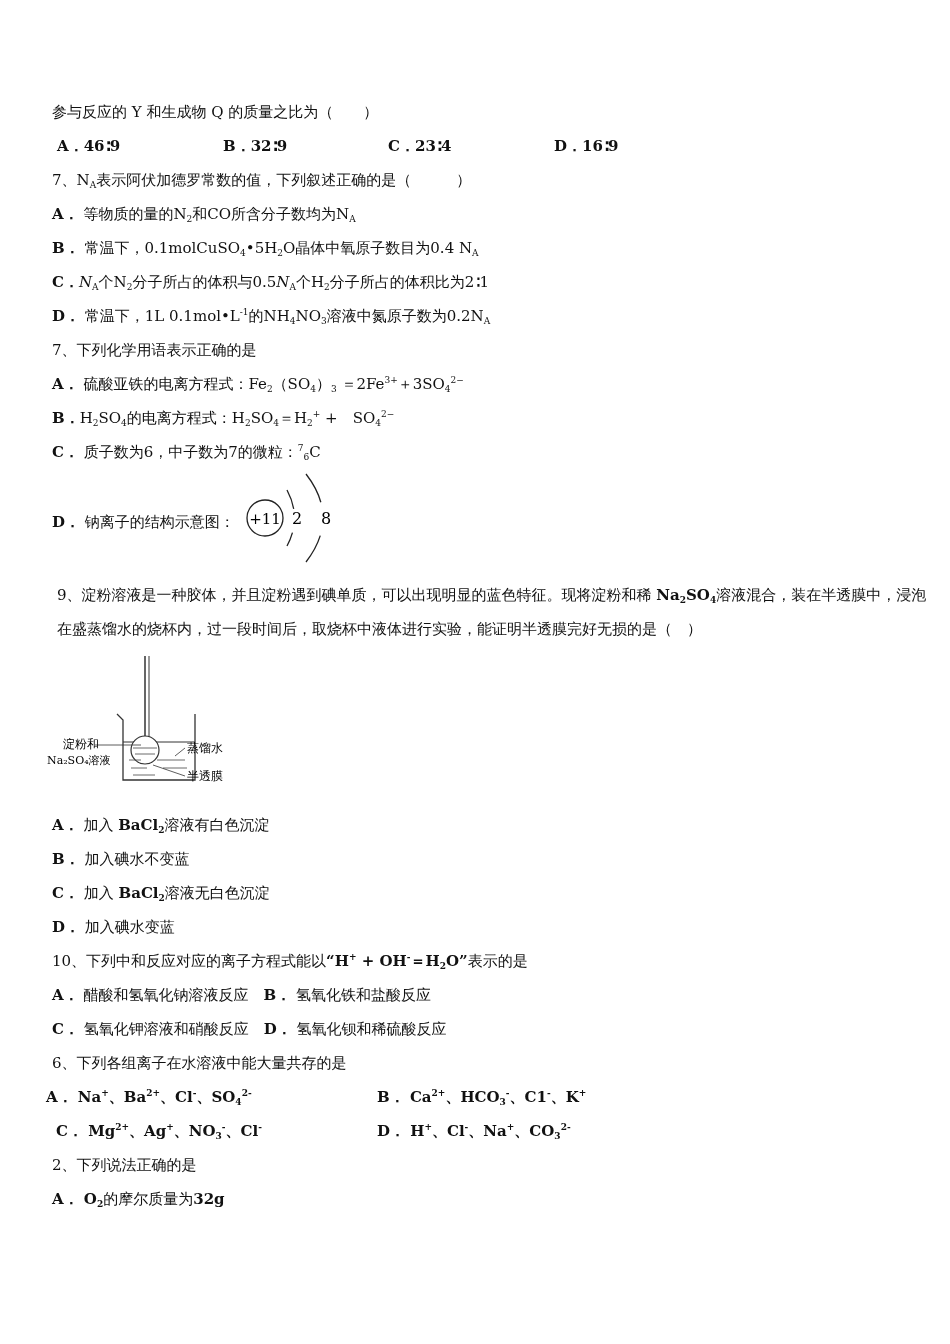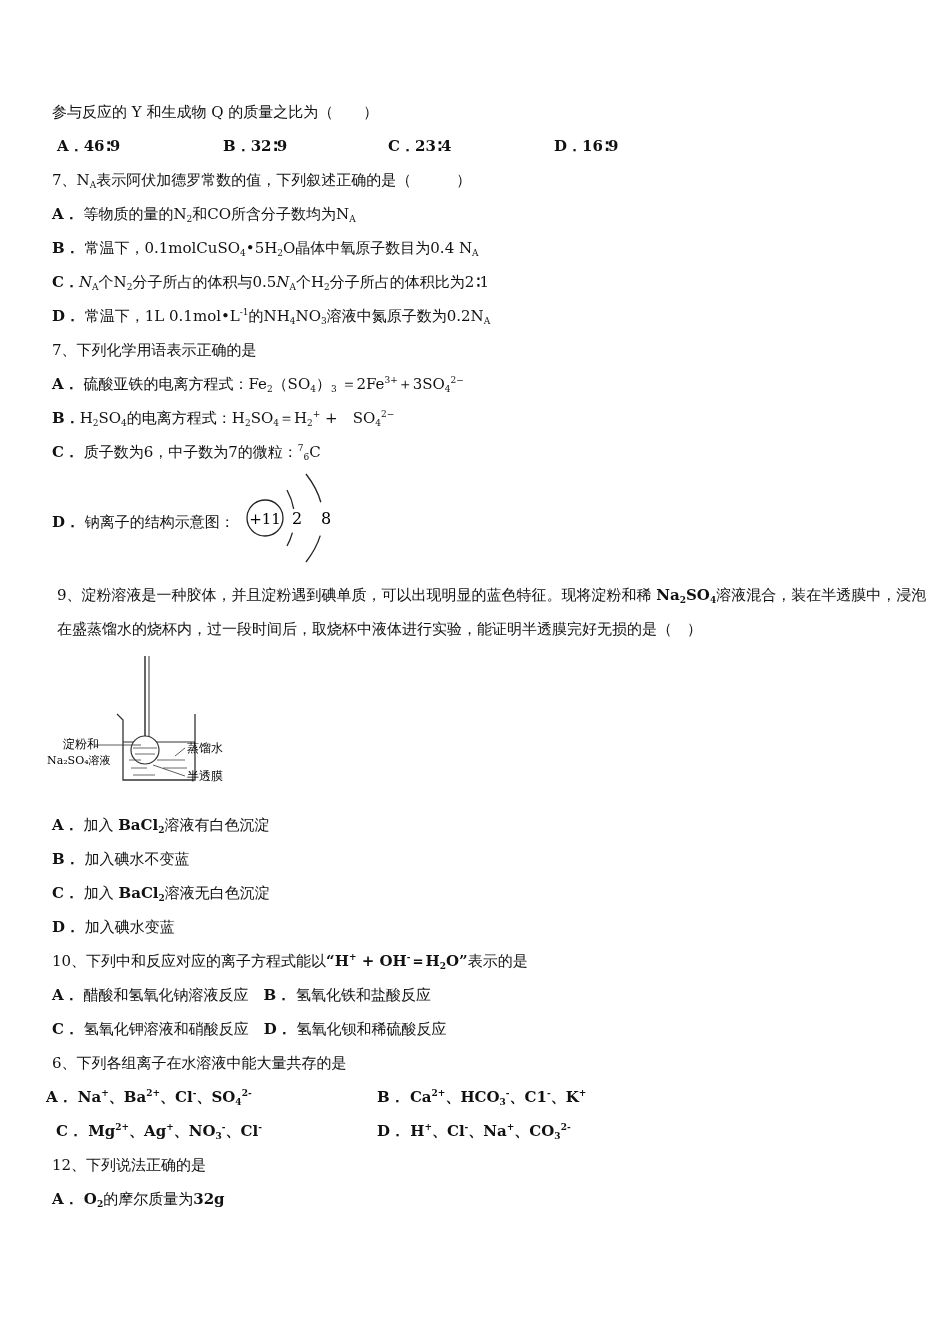--- a/index.html
+++ b/index.html
@@ -73,14 +73,14 @@
 <div class="line" style="top:951px">10、下列中和反应对应的离子方程式能以<b>“H</b><sup style="font-weight: bold;">+</sup><b> + OH</b><sup style="font-weight: bold;">-</sup><b>＝H</b><sub style="font-weight: bold;">2</sub><b>O”</b>表示的是</div>
 <div class="line" style="top:985px"><b>A．</b> 醋酸和氢氧化钠溶液反应　<b>B．</b> 氢氧化铁和盐酸反应</div>
 <div class="line" style="top:1019px"><b>C．</b> 氢氧化钾溶液和硝酸反应　<b>D．</b> 氢氧化钡和稀硫酸反应</div>
 
 <div class="line" style="top:1053px">6、下列各组离子在水溶液中能大量共存的是</div>
 <div class="opt" style="left:46px;top:1087px"><b>A．</b><b> Na</b><sup style="font-weight: bold;">+</sup><b>、Ba</b><sup style="font-weight: bold;">2+</sup><b>、Cl</b><sup style="font-weight: bold;">-</sup><b>、SO</b><sub style="font-weight: bold;">4</sub><sup style="font-weight: bold;">2-</sup></div>
 <div class="opt" style="left:377px;top:1087px"><b>B．</b><b> Ca</b><sup style="font-weight: bold;">2+</sup><b>、HCO</b><sub style="font-weight: bold;">3</sub><sup style="font-weight: bold;">-</sup><b>、C1</b><sup style="font-weight: bold;">-</sup><b>、K</b><sup style="font-weight: bold;">+</sup></div>
 <div class="opt" style="left:56px;top:1121px"><b>C．</b><b> Mg</b><sup style="font-weight: bold;">2+</sup><b>、Ag</b><sup style="font-weight: bold;">+</sup><b>、NO</b><sub style="font-weight: bold;">3</sub><sup style="font-weight: bold;">-</sup><b>、Cl</b><sup style="font-weight: bold;">-</sup></div>
 <div class="opt" style="left:377px;top:1121px"><b>D．</b><b> H</b><sup style="font-weight: bold;">+</sup><b>、Cl</b><sup style="font-weight: bold;">-</sup><b>、Na</b><sup style="font-weight: bold;">+</sup><b>、CO</b><sub style="font-weight: bold;">3</sub><sup style="font-weight: bold;">2-</sup></div>
 
-<div class="line" style="top:1155px">12、下列说法正确的是</div>
+<div class="line" style="top:1155px">2、下列说法正确的是</div>
 <div class="line" style="top:1189px"><b>A．</b><b> O</b><sub style="font-weight: bold;">2</sub>的摩尔质量为<b>32g</b></div>
 
 </body></html>

